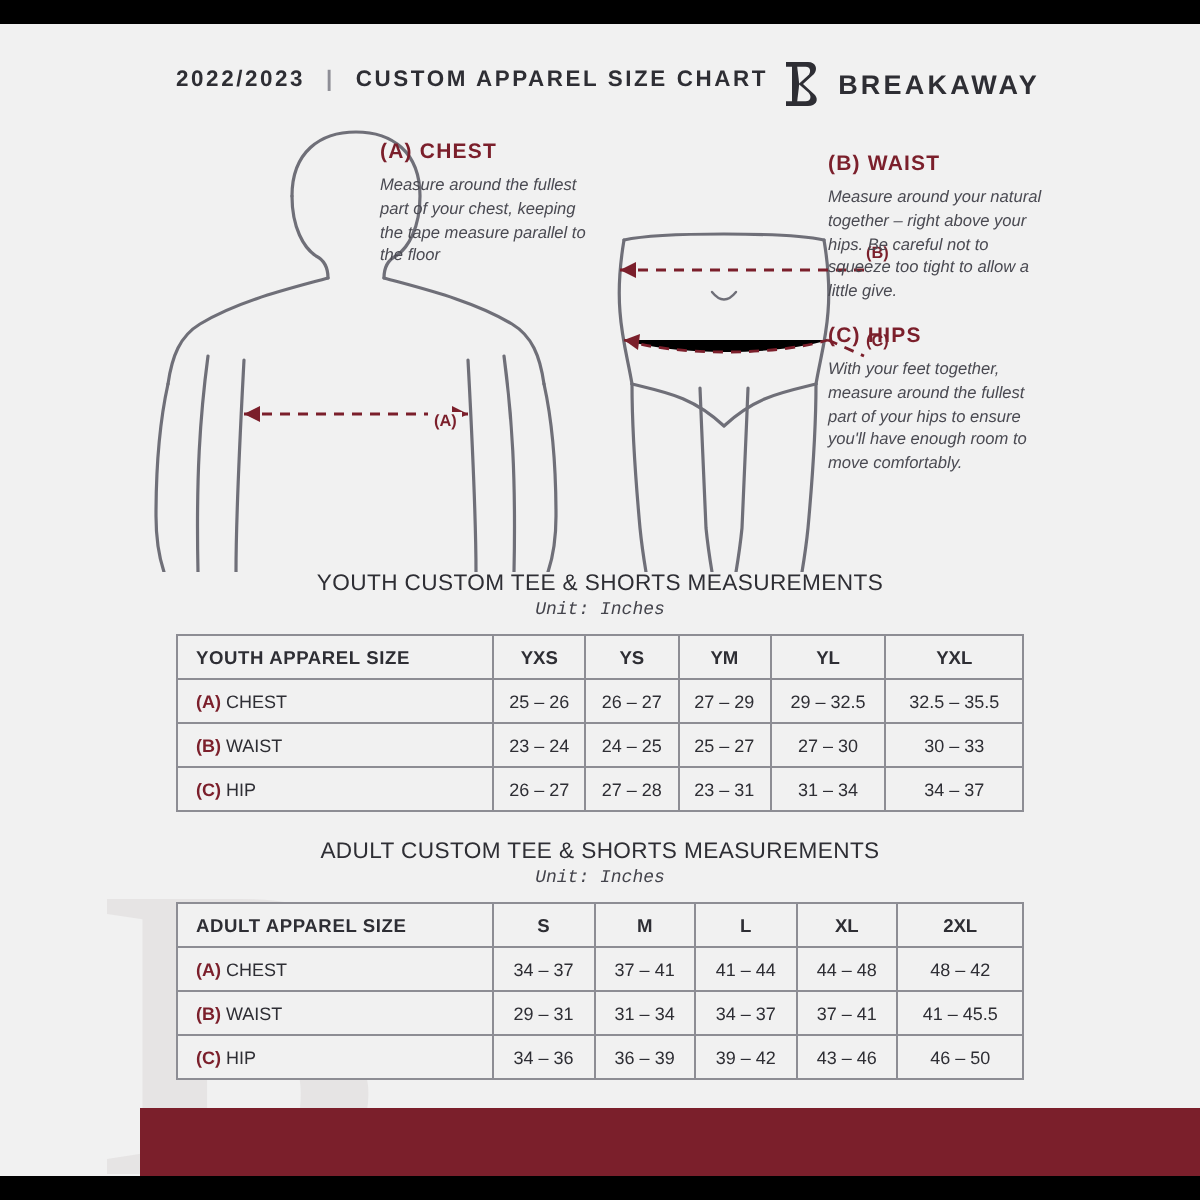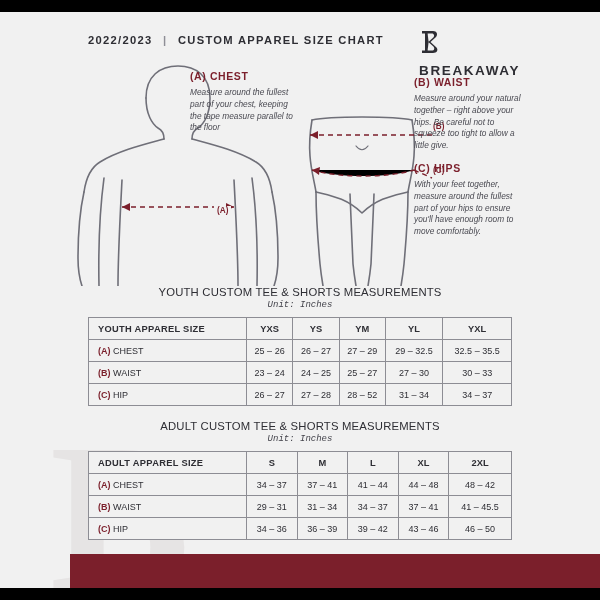--- a/index.html
+++ b/index.html
@@ -82,23 +82,22 @@
   }
   .header-sep {
     color: #8e8e96;
     padding: 0 6px;
   }
   .brand {
     position: absolute;
     right: 80px;
     top: 12px;
     display: flex;
-    align-items: flex-start;
+    align-items: center;
     gap: 9px;
-    flex-direction: column;
   }
   .brand-mark {
     width: 20px;
     height: 24px;
     color: #2e2e34;
   }
   .brand-name {
     font-size: 13.5px;
     font-weight: 700;
     letter-spacing: 1.6px;
@@ -353,21 +352,21 @@
             <td>27 – 30</td>
             <td>30 – 33</td>
           </tr>
           <tr>
             <td class="first">
               <span class="tag">(C)</span>
               <span>HIP</span>
             </td>
             <td>26 – 27</td>
             <td>27 – 28</td>
-            <td>28 – 52</td>
+            <td>23 – 31</td>
             <td>31 – 34</td>
             <td>34 – 37</td>
           </tr>
         </tbody>
       </table>
     </div>
 
     <div class="section adult">
       <div class="tbl-title">ADULT CUSTOM TEE &amp; SHORTS MEASUREMENTS</div>
       <div class="tbl-sub">Unit: Inches</div>

